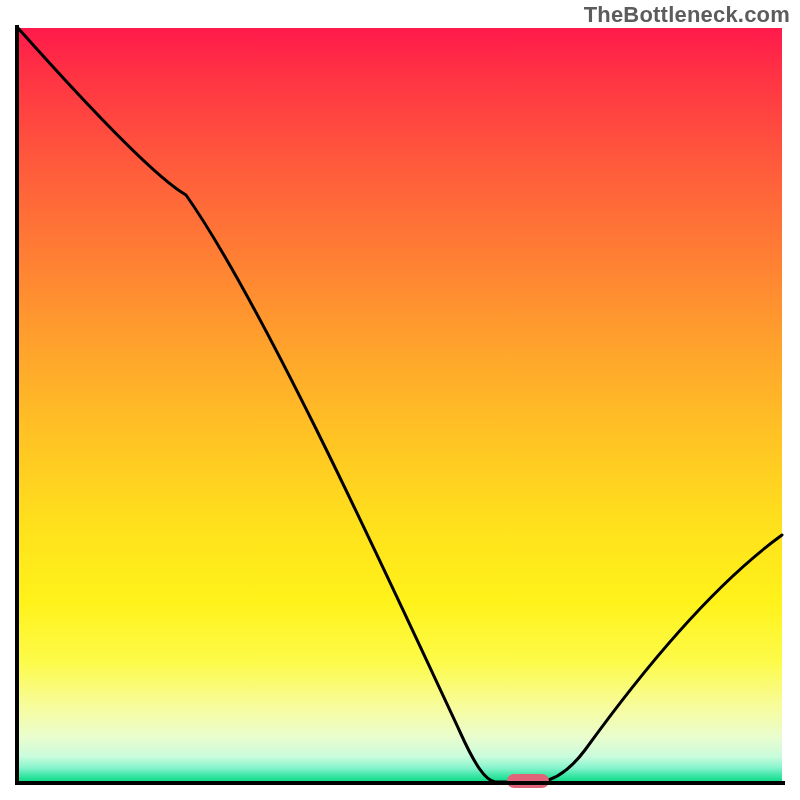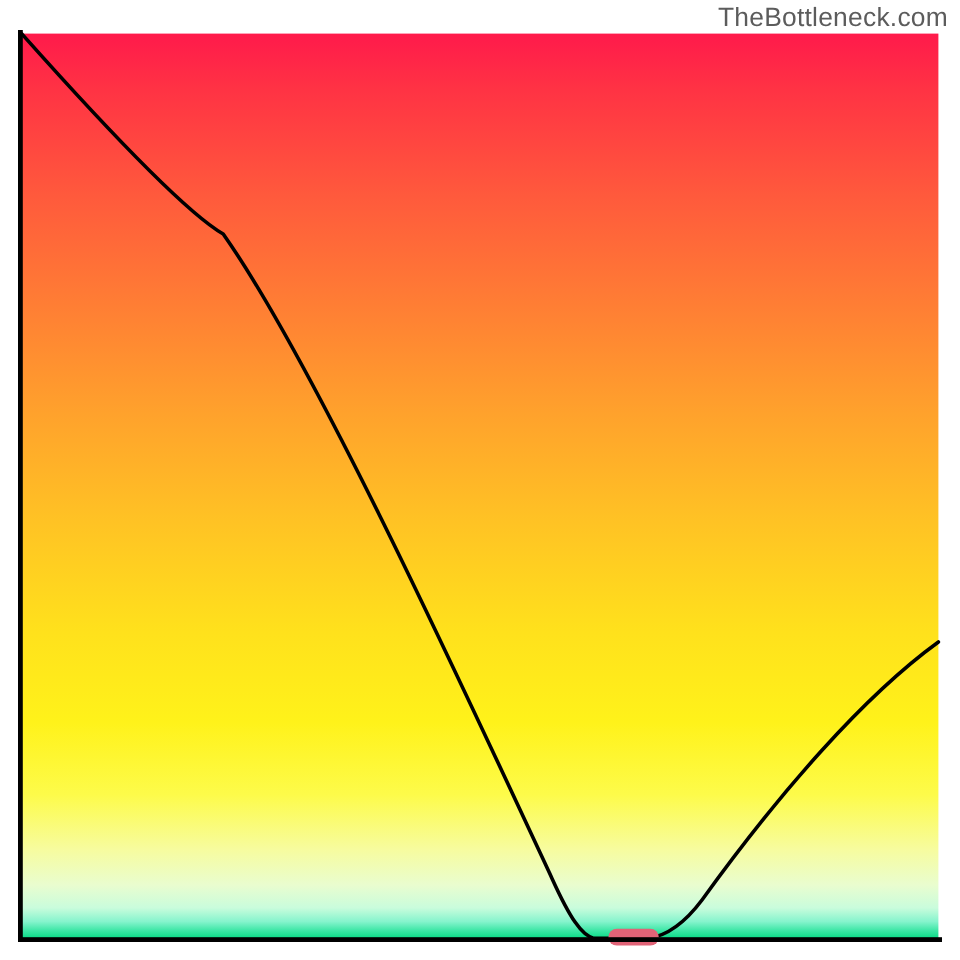--- a/index.html
+++ b/index.html
@@ -10,21 +10,21 @@
     width: 800px;
     height: 800px;
   }
 
   .watermark {
     position: absolute;
     top: 2px;
     right: 10px;
     font-family: Arial, Helvetica, sans-serif;
     font-size: 22px;
-    font-weight: 400;
+    font-weight: 700;
     color: #5c5c5c;
     letter-spacing: 0.2px;
   }
 
   .plot-area {
     position: absolute;
     left: 18px;
     top: 28px;
     width: 764px;
     height: 755px;

